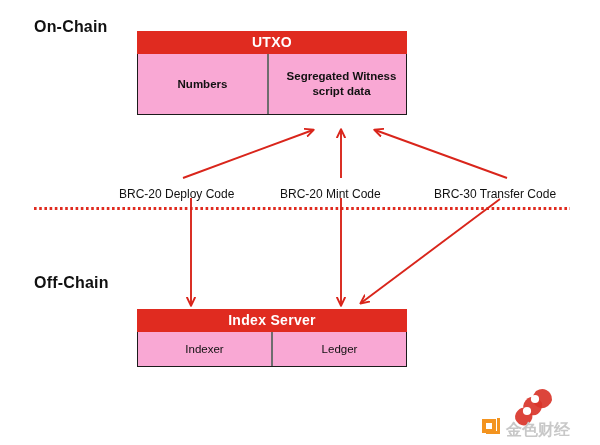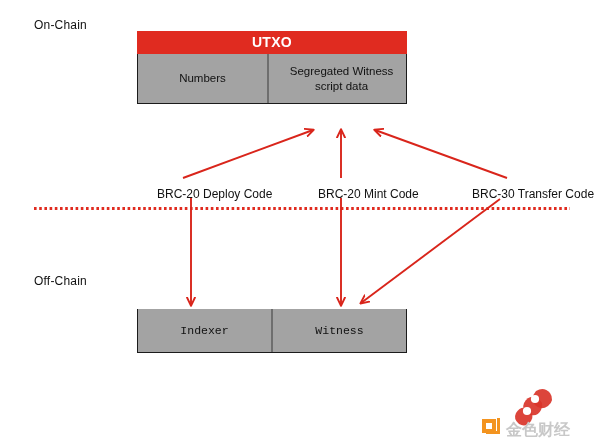--- a/index.html
+++ b/index.html
@@ -18,58 +18,58 @@
   #canvas {
     position: absolute;
     inset: 0;
     width: 600px;
     height: 445px;
   }
 
   
   .section-label {
     position: absolute;
-    font-weight: normal;
-    font-size: 12px;
+    font-weight: bold;
+    font-size: 16px;
     letter-spacing: 0.2px;
     color: #111111;
     white-space: nowrap;
   }
   #label-on-chain  { left: 34px;  top: 18px; }
   #label-off-chain { left: 34px;  top: 274px; }
 
   
   .node-box {
     position: absolute;
     left: 137px;
     width: 270px;
     box-sizing: border-box;
-    background: #a3a3a3;
+    background: #f9a8d4;
   }
   #utxo-box        { top: 31px;  }
   #index-server-box{ top: 309px; }
 
   .node-header {
     background: #E02B20;
     color: #ffffff;
     font-weight: bold;
     font-size: 14px;
     text-align: center;
     line-height: 23px;
     height: 23px;
     letter-spacing: 0.3px;
   }
   .node-body {
     display: flex;
     border: 1px solid #1b1b1b;
     border-top: none;
     box-sizing: border-box;
   }
-  #utxo-box .node-body        { height: 50px; }
-  #index-server-box .node-body{ height: 44px; font-family: Liberation Mono, monospace; }
+  #utxo-box .node-body        { height: 61px; font-weight: bold; }
+  #index-server-box .node-body{ height: 35px; }
 
   .node-cell {
     flex: 1 1 0;
     display: flex;
     align-items: center;
     justify-content: center;
     font-size: 11.5px;
     line-height: 15px;
     text-align: center;
     padding: 0 4px;
@@ -85,21 +85,20 @@
     text-align: center;
   }
 
   
   .flow-label {
     position: absolute;
     font-size: 12px;
     color: #111111;
     white-space: nowrap;
     top: 187px;
-    margin-left: 38px;
   }
   #flow-deploy   { left: 119px; }
   #flow-mint     { left: 280px; }
   #flow-transfer { left: 434px; }
 
   
   #watermark {
     position: absolute;
     left: 480px;
     top: 385px;
@@ -140,23 +139,24 @@
 
   <div class="node-box" id="utxo-box">
     <div class="node-header">UTXO</div>
     <div class="node-body">
       <div class="node-cell">Numbers</div>
       <div class="node-cell divider-left align-left-text">Segregated Witness script data</div>
     </div>
   </div>
 
   <div class="node-box" id="index-server-box">
+    <div class="node-header">Index Server</div>
     <div class="node-body">
       <div class="node-cell">Indexer</div>
-      <div class="node-cell divider-left">Witness</div>
+      <div class="node-cell divider-left">Ledger</div>
     </div>
   </div>
 
   <div class="flow-label" id="flow-deploy">BRC-20 Deploy Code</div>
 
   <div class="flow-label" id="flow-mint">BRC-20 Mint Code</div>
 
   <div class="flow-label" id="flow-transfer">BRC-30 Transfer Code</div>
 
   <svg id="watermark" viewBox="0 0 112 56" xmlns="http://www.w3.org/2000/svg">

